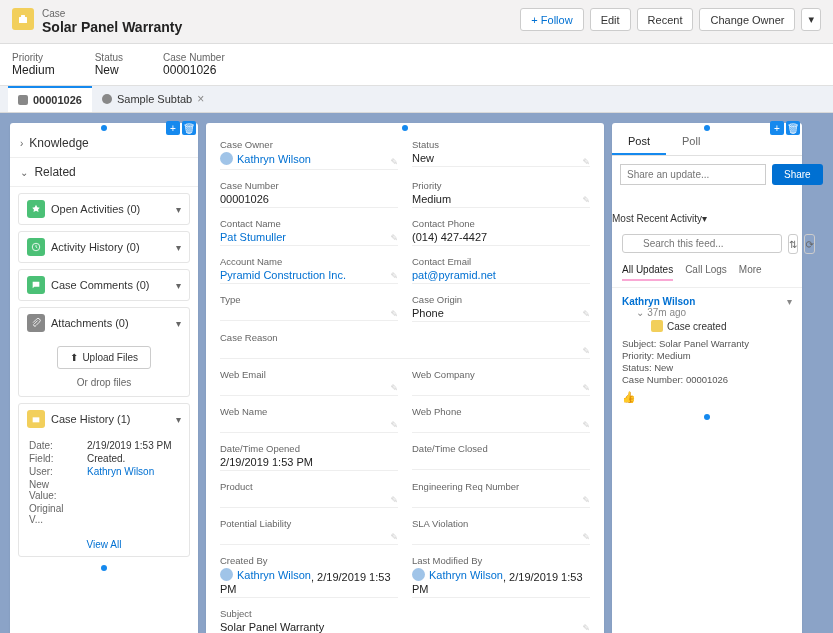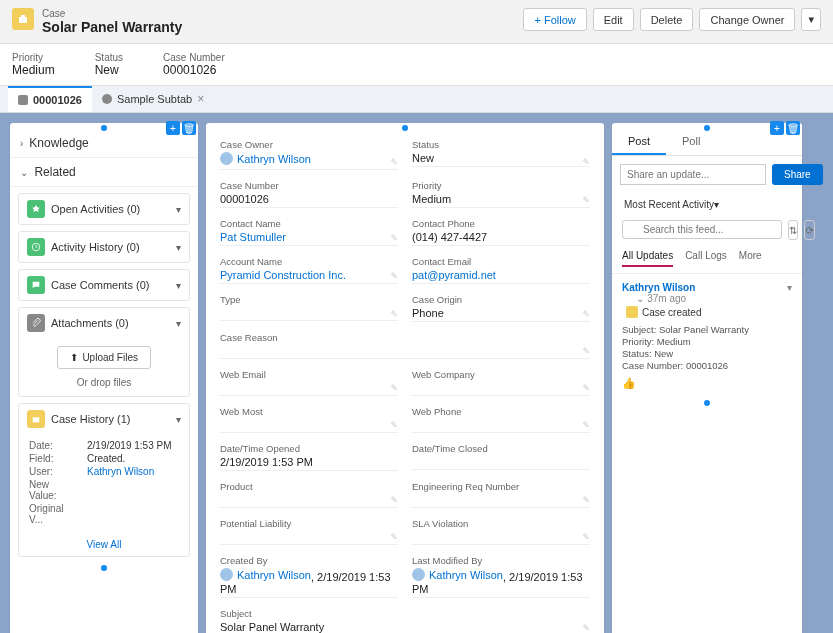--- a/index.html
+++ b/index.html
@@ -56,33 +56,33 @@
 .edit-pencil { position: absolute; right: 0; bottom: 3px; color: #ccc; font-size: 9px; cursor: pointer; }
 .user-chip { display: inline-flex; align-items: center; gap: 4px; }
 .avatar { width: 13px; height: 13px; border-radius: 50%; background: #a0c4e8; }
 .field-full { grid-column: 1/3; }
 .feed-tabs { display: flex; border-bottom: 1px solid #e0e0e0; }
 .feed-tab { padding: 6px 16px; font-size: 11px; cursor: pointer; color: #666; }
 .feed-tab.active { border-bottom: 2px solid #1589ee; color: #222; }
 .share-row { padding: 8px; display: flex; gap: 6px; }
 .share-input { flex: 1; border: 1px solid #ccc; border-radius: 0; padding: 4px 6px; font-size: 10px; }
 .share-btn { background: #0070d2; color: #fff; border: none; border-radius: 3px; padding: 4px 12px; font-size: 10px; cursor: pointer; }
-.feed-filter { padding: 6px 12px; font-size: 10px; display: flex; align-items: center; gap: 0; }
+.feed-filter { padding: 6px 0; font-size: 10px; display: flex; align-items: center; gap: 0; margin-top: 14px; }
 .feed-search-row { padding: 4px 10px; display: flex; gap: 6px; align-items: flex-start; }
 .feed-search { flex: 1; border: 1px solid #ccc; border-radius: 3px; padding: 3px 6px 3px 20px; font-size: 10px; position: relative; }
 .search-wrap { position: relative; flex: 1; }
 .search-wrap svg { position: absolute; left: 5px; top: 4px; width: 10px; height: 10px; fill: #888; }
 .feed-icon-btn { width: 20px; height: 20px; border: 1px solid #ccc; border-radius: 3px; display: flex; align-items: center; justify-content: center; cursor: pointer; font-size: 10px; color: #666; }
 .feed-subtabs { display: flex; gap: 12px; padding: 6px 10px; font-size: 10px; border-bottom: 1px solid #eee; }
 .feed-subtab { cursor: pointer; color: #666; padding-bottom: 4px; }
-.feed-subtab.active { color: #222; border-bottom: 2px solid #be185d; }
+.feed-subtab.active { color: #222; border-bottom: 2px solid #f9a8d4; }
 .feed-item { padding: 8px 10px; font-size: 10px; }
 .fi-user { font-weight: 600; color: #0070d2; }
 .fi-time { color: #888; margin-left: 14px; }
-.fi-event { margin-left: 4px; display: flex; align-items: center; gap: 4px; margin-top: 2px; }
+.fi-event { margin-left: 29px; display: flex; align-items: center; gap: 4px; margin-top: 2px; }
 .fi-event-icon { width: 12px; height: 12px; background: #f2cf5b; border-radius: 2px; }
 .fi-details { margin-top: 6px; font-size: 9.5px; color: #555; }
 .fi-details div { margin-bottom: 1px; }
 .fi-menu { float: right; color: #888; cursor: pointer; }
 .fi-like { margin-top: 6px; color: #0070d2; font-size: 11px; cursor: pointer; }
 </style>
 </head>
 <body>
 
 <div class="header-bar">
@@ -94,21 +94,21 @@
         </svg>
     </div>
     <div>
       <div class="case-meta">Case</div>
       <div class="case-title">Solar Panel Warranty</div>
     </div>
   </div>
   <div class="header-actions">
     <button class="btn"><span style="color:#0070d2">+</span> <span>Follow</span></button>
     <button class="btn btn-plain">Edit</button>
-    <button class="btn btn-plain">Delete</button>
+    <button class="btn btn-plain">Recent</button>
     <button class="btn btn-plain">Change Owner</button>
     <button class="btn btn-plain btn-dd">▾</button>
   </div>
 </div>
 
 <div class="highlights">
   <div class="hl-item">
     <div class="hl-label">Priority</div>
     <div class="hl-val">Medium</div>
   </div>
@@ -306,21 +306,21 @@
             <span class="field-label">Web Email</span>
             <div class="field-val"></div>
             <span class="edit-pencil">✎</span>
           </div>
         <div class="field">
             <span class="field-label">Web Company</span>
             <div class="field-val"></div>
             <span class="edit-pencil">✎</span>
           </div>
         <div class="field">
-            <span class="field-label">Web Most</span>
+            <span class="field-label">Web Name</span>
             <div class="field-val"></div>
             <span class="edit-pencil">✎</span>
           </div>
         <div class="field">
             <span class="field-label">Web Phone</span>
             <div class="field-val"></div>
             <span class="edit-pencil">✎</span>
           </div>
         <div class="field">
             <span class="field-label">Date/Time Opened</span>

